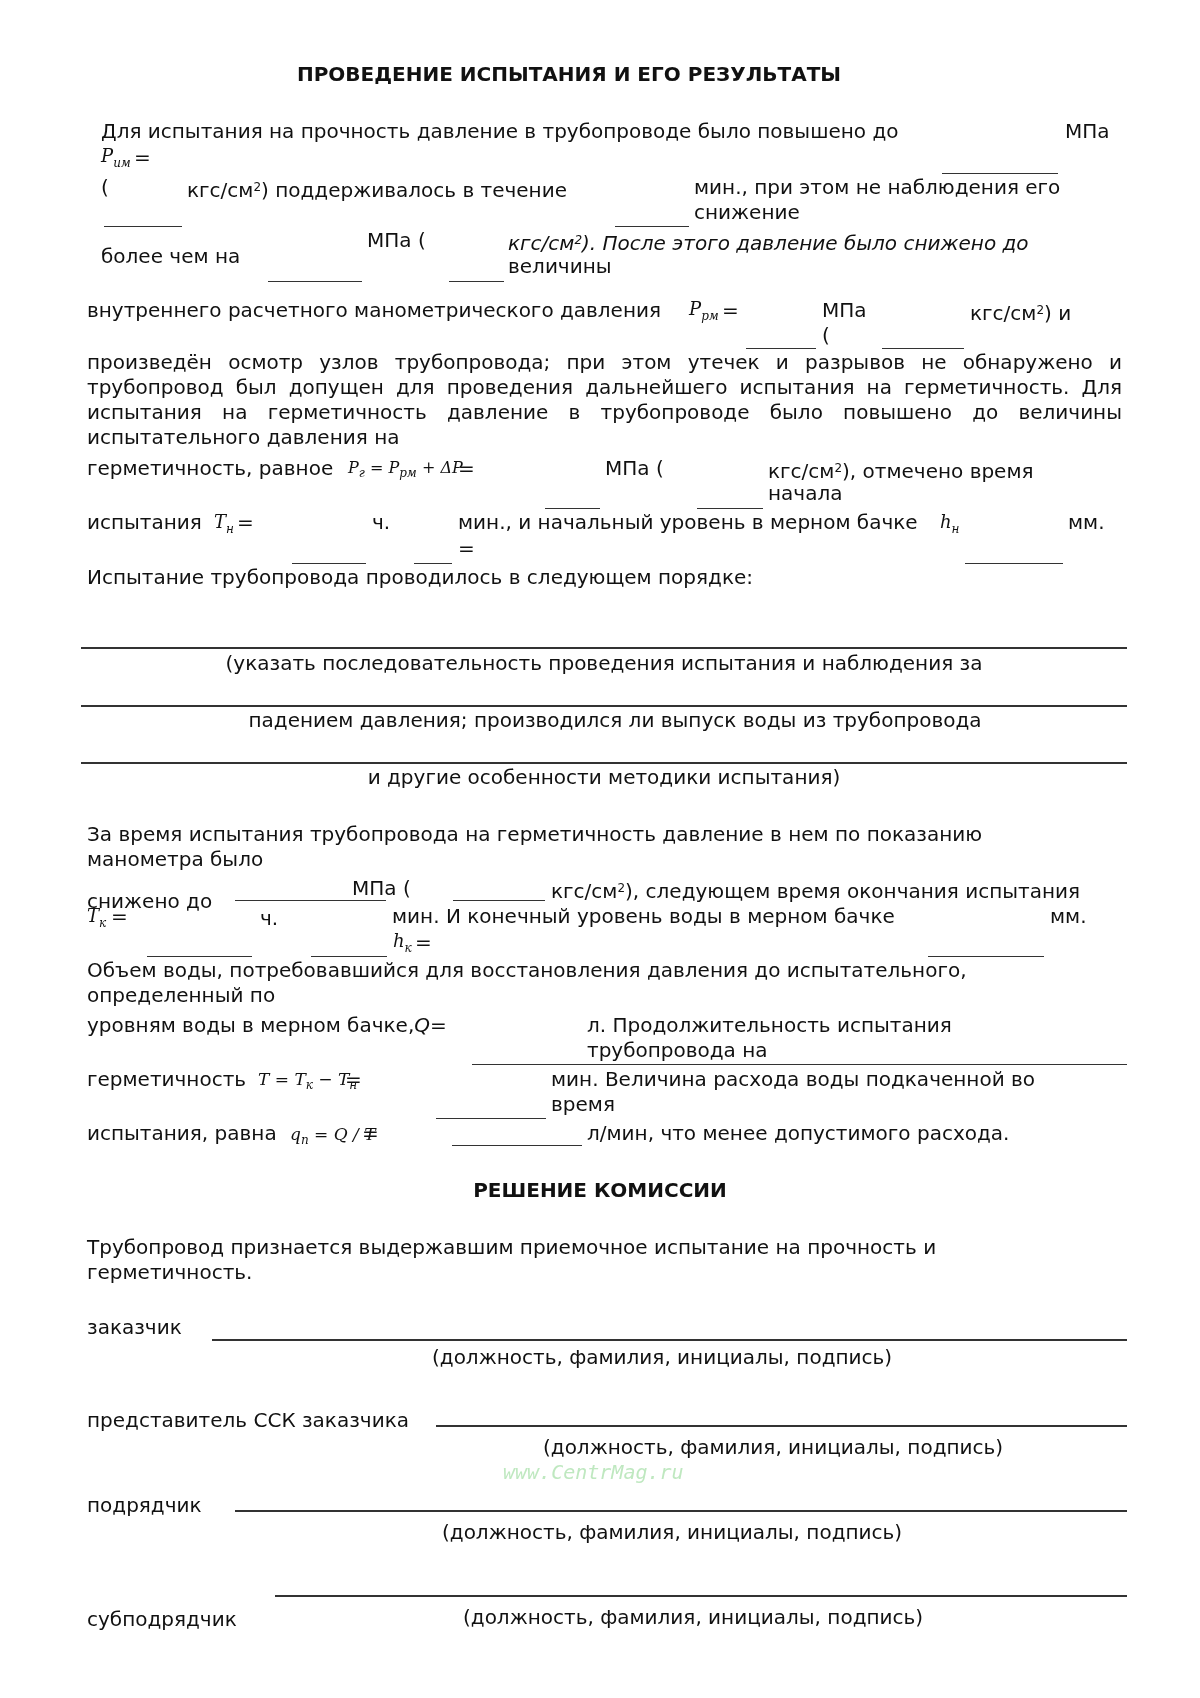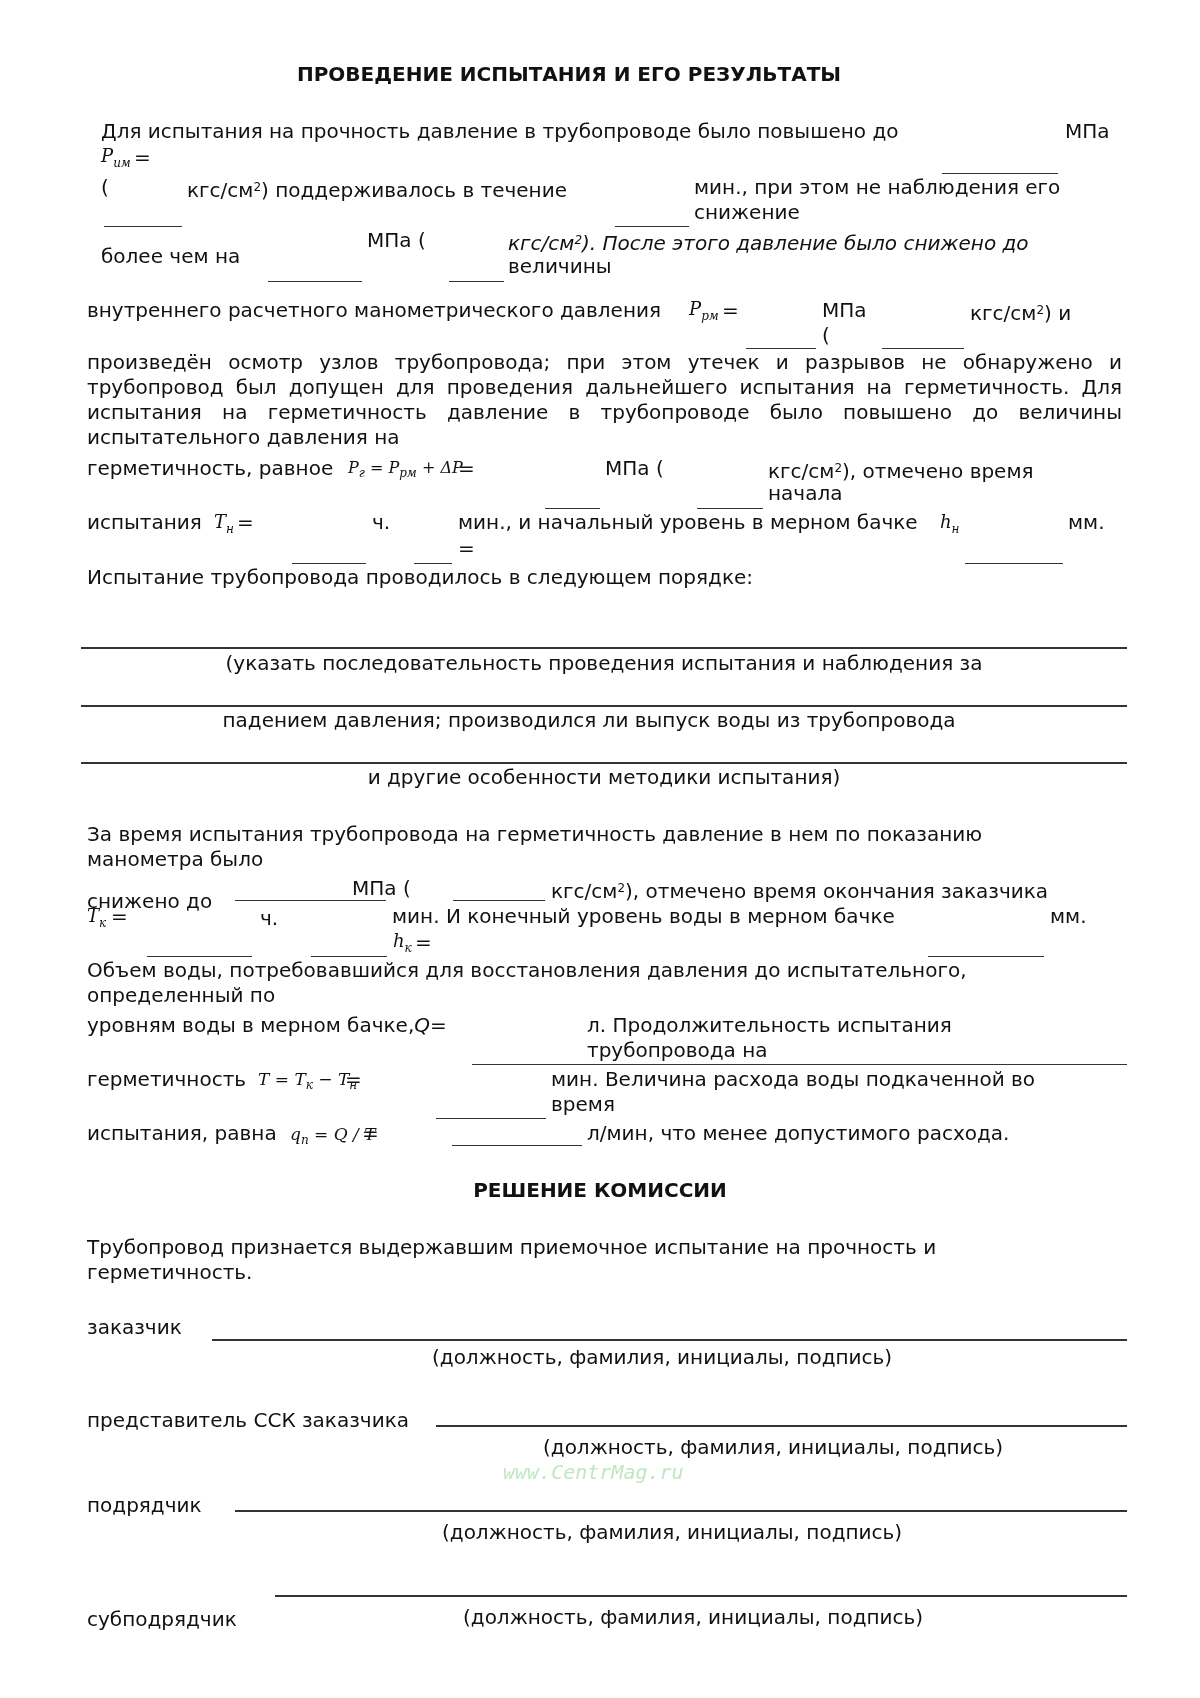--- a/index.html
+++ b/index.html
@@ -74,34 +74,34 @@
   <div class="ln" style="left:414px;top:563px;width:38px;"></div>
   <div class="ln" style="left:965px;top:563px;width:98px;"></div>
 
   <div class="t" style="left:87px;top:565px;">Испытание трубопровода проводилось в следующем порядке:</div>
 </div>
 
 <div>
   <div class="ln thick" style="left:81px;top:647px;width:1046px;"></div>
   <div class="t center" style="left:81px;width:1046px;top:651px;">(указать последовательность проведения испытания и наблюдения за</div>
   <div class="ln thick" style="left:81px;top:705px;width:1046px;"></div>
-  <div class="t center" style="left:66px;width:1046px;top:708px;text-align:center;">падением давления; производился ли выпуск воды из трубопровода</div>
+  <div class="t center" style="left:92px;width:1046px;top:708px;text-align:center;">падением давления; производился ли выпуск воды из трубопровода</div>
   <div class="ln thick" style="left:81px;top:762px;width:1046px;"></div>
   <div class="t center" style="left:81px;width:1046px;top:765px;">и другие особенности методики испытания)</div>
 </div>
 
 <div>
   <div class="t" style="left:87px;top:822px;">За время испытания трубопровода на герметичность давление в нем по показанию</div>
   <div class="t" style="left:87px;top:847px;">манометра было</div>
 
   <div class="t" style="left:87px;top:876px;margin-top:13px;">снижено до</div>
   <div class="ln" style="left:235px;top:900px;width:151px;"></div>
   <div class="t" style="left:352px;top:876px;">МПа (</div>
   <div class="ln" style="left:453px;top:900px;width:92px;"></div>
-  <div class="t" style="left:551px;top:876px;"><span>кгс/см</span><span class="sup">2</span><span>), отмечено время окончания заказчика</span></div>
+  <div class="t" style="left:551px;top:876px;"><span>кгс/см</span><span class="sup">2</span><span>), следующем время окончания испытания</span></div>
 
   <div class="t m" style="left:87px;top:904px;"><span>T</span><sub>к</sub></div>
   <div class="t" style="left:111px;top:904px;">=</div>
   <div class="t" style="left:260px;top:906px;">ч.</div>
   <div class="t" style="left:392px;top:904px;">мин. И конечный уровень воды в мерном бачке</div>
   <div class="t m" style="left:393px;top:929px;"><span>h</span><sub>к</sub></div>
   <div class="t" style="left:415px;top:930px;">=</div>
   <div class="t" style="left:1050px;top:904px;">мм.</div>
   <div class="ln" style="left:147px;top:956px;width:105px;"></div>
   <div class="ln" style="left:311px;top:956px;width:76px;"></div>

